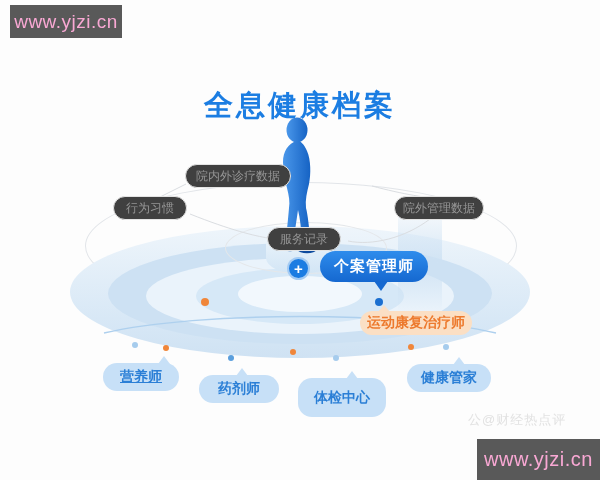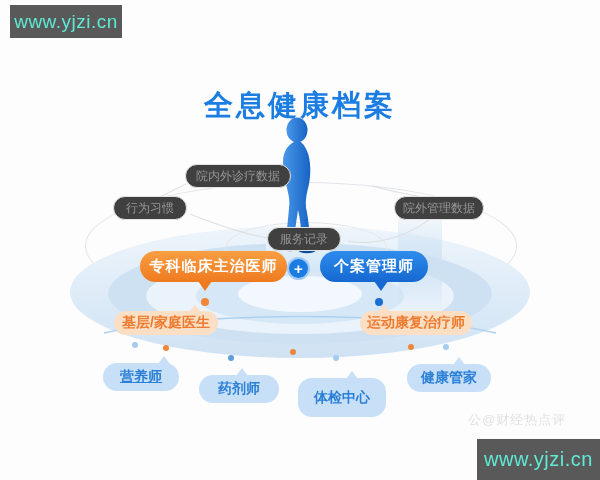--- a/index.html
+++ b/index.html
@@ -1,20 +1,20 @@
 <!DOCTYPE html>
 <html><head>
 <meta charset="utf-8">
 <style>
   html,body{margin:0;padding:0;}
   body{font-family:"Liberation Sans","DejaVu Sans",sans-serif;background:#ffffff;}
   .stage{position:relative;width:600px;height:480px;background:#fdfdfd;overflow:hidden;}
 
   
-  .badge{position:absolute;background:#595959;color:#5eead4;font-size:19px;
+  .badge{position:absolute;background:#595959;color:#f9a8d4;font-size:19px;
          display:flex;align-items:center;justify-content:center;letter-spacing:.5px;}
   .badge-tl{left:10px;top:5px;width:112px;height:33px;}
   .badge-br{right:0;top:439px;width:123px;height:41px;font-size:20px;}
 
   
   .title{position:absolute;left:0;top:86px;width:600px;text-align:center;
          color:#1b7de2;font-size:29px;font-weight:bold;letter-spacing:3px;}
 
   
   .ellipse{position:absolute;border-radius:50%;}
@@ -113,27 +113,25 @@
   <div class="badge badge-tl">www.yjzi.cn</div>
   <div class="badge badge-br">www.yjzi.cn</div>
 
   <div class="title">全息健康档案</div>
 
   <div class="pill-gray" style="left:185px;top:164px;width:104px;height:22px;">院内外诊疗数据</div>
   <div class="pill-gray" style="left:113px;top:196px;width:72px;height:22px;">行为习惯</div>
   <div class="pill-gray" style="left:394px;top:196px;width:88px;height:22px;">院外管理数据</div>
   <div class="pill-gray" style="left:267px;top:227px;width:72px;height:22px;">服务记录</div>
 
-  <div class="bubble bubble-orange" style="--tx:58px;">专科临床主治医师</div>
   <div class="plus-circle">+</div>
   <div class="bubble bubble-blue" style="--tx:54px;">个案管理师</div>
   <div class="dot dot-orange" style="left:201px;top:298px;width:8px;height:8px;"></div>
   <div class="dot" style="left:375px;top:298px;width:8px;height:8px;background:#1b6fd0;"></div>
 
-  <div class="pill-peach tail-top" style="left:114px;top:311px;width:104px;height:24px;--tx:72%;">基层/家庭医生</div>
   <div class="pill-peach tail-top" style="left:360px;top:311px;width:112px;height:24px;--tx:16%;">运动康复治疗师</div>
 
   <div class="dot dot-lblue" style="left:132px;top:342px;width:6px;height:6px;"></div>
   <div class="dot dot-orange" style="left:163px;top:345px;width:6px;height:6px;"></div>
   <div class="dot dot-blue" style="left:228px;top:355px;width:6px;height:6px;"></div>
   <div class="dot dot-orange" style="left:290px;top:349px;width:6px;height:6px;"></div>
   <div class="dot dot-lblue" style="left:333px;top:355px;width:6px;height:6px;"></div>
   <div class="dot dot-orange" style="left:408px;top:344px;width:6px;height:6px;"></div>
   <div class="dot dot-lblue" style="left:443px;top:344px;width:6px;height:6px;"></div>
 

